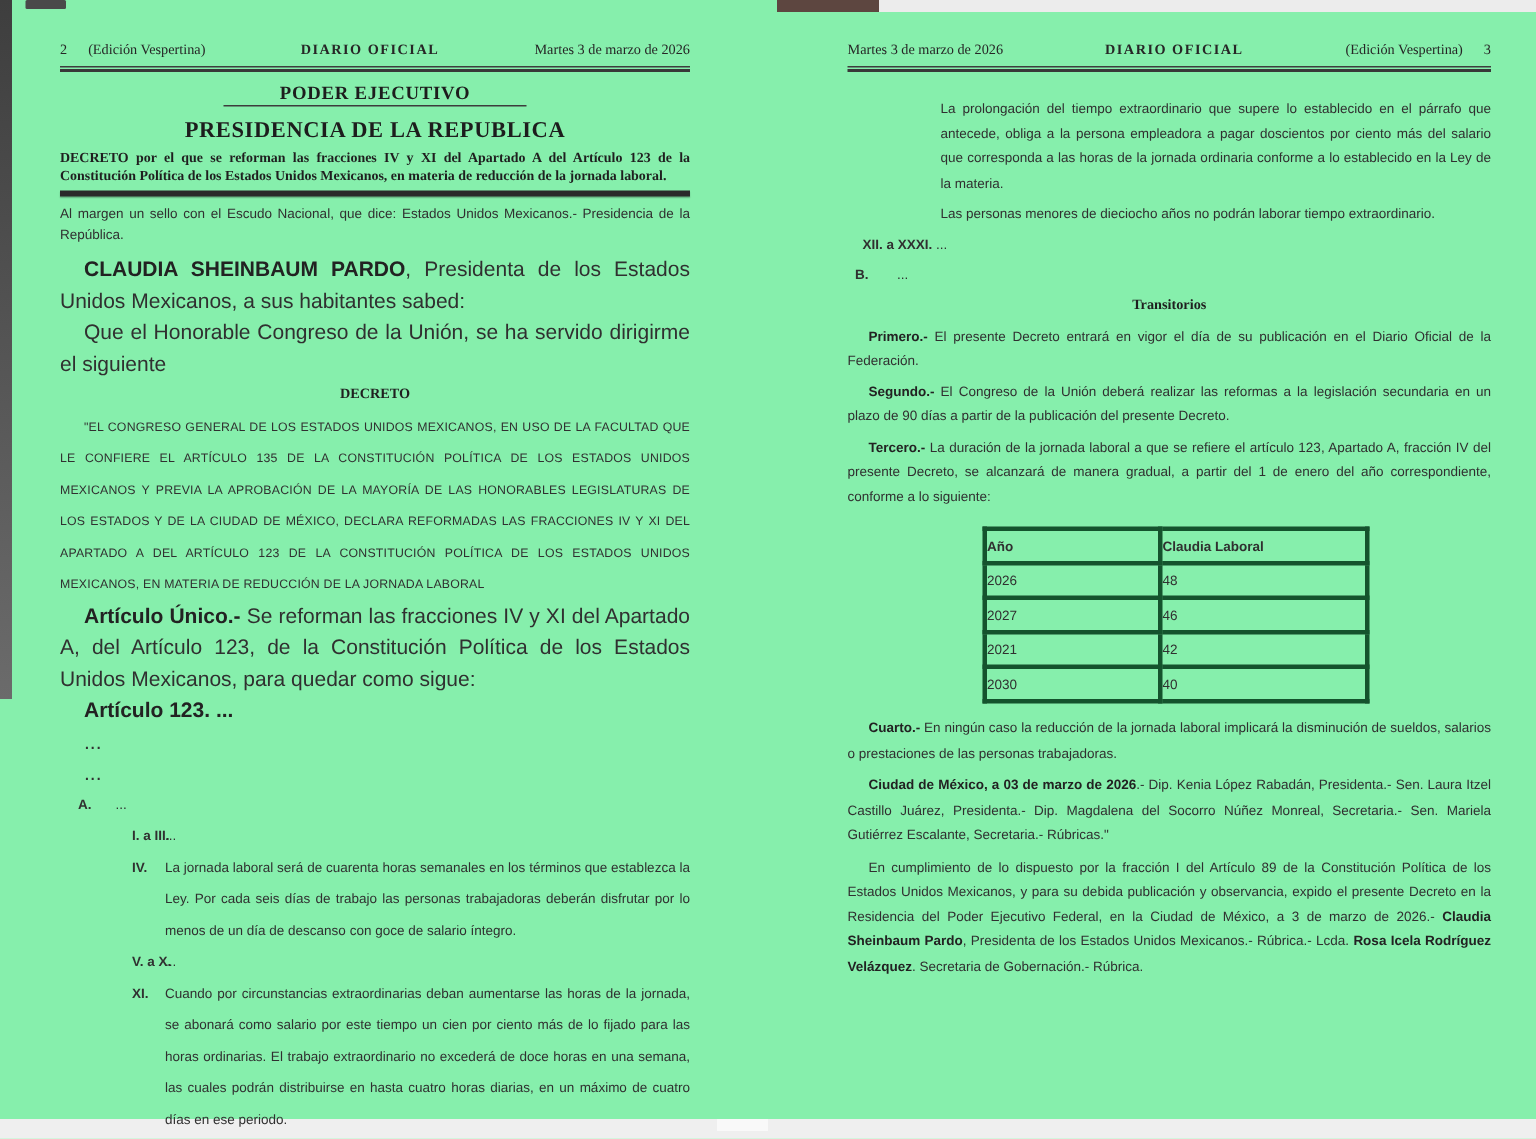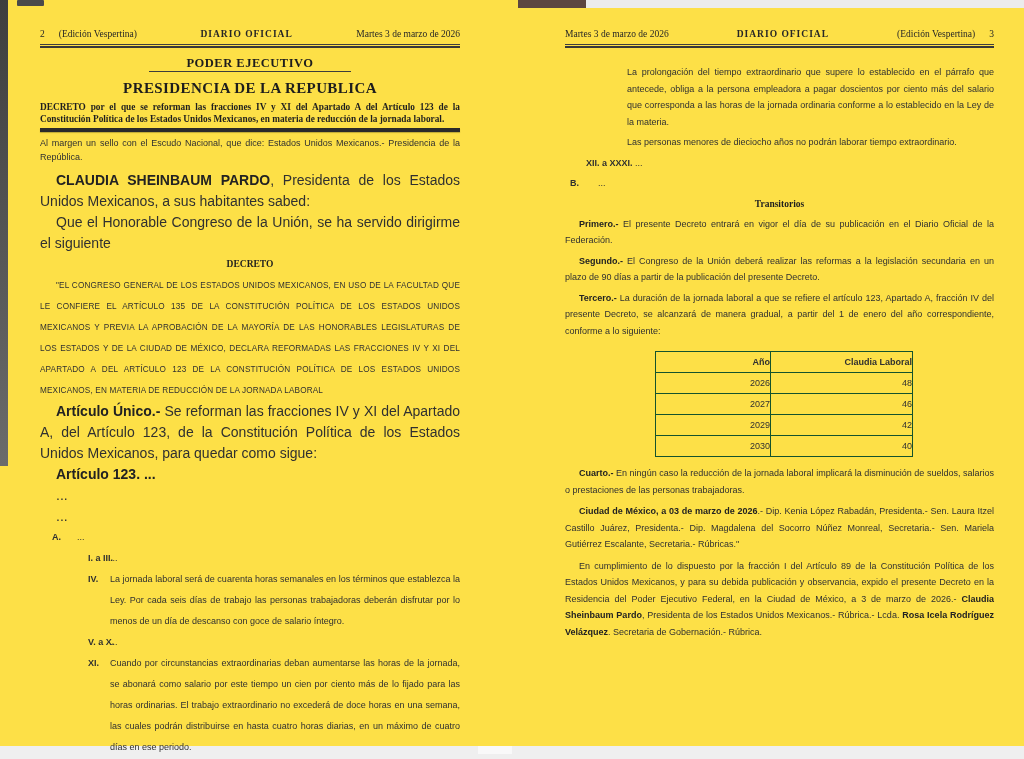--- a/index.html
+++ b/index.html
@@ -1,17 +1,17 @@
 <!DOCTYPE html>
 <html><head>
 <meta charset="utf-8">
 <style>
   html,body{margin:0;padding:0;width:1024px;height:759px;overflow:hidden;
     background:#fdfdfd;font-family:"Liberation Sans","DejaVu Sans",sans-serif;}
-  .canvas{position:relative;width:1024px;height:759px;background:#fde047;}
+  .canvas{position:relative;width:1024px;height:759px;background:#86efac;}
 
   
   .edge-left{position:absolute;left:0;top:0;width:8px;height:466px;
     background:linear-gradient(#3e3e3e,#6b6b6b);}
   .smudge-tl{position:absolute;left:17px;top:0;width:27px;height:6px;background:#4a4a4a;border-radius:1px;}
   .band-top{position:absolute;left:545px;top:0;width:479px;height:8px;background:#ececec;}
   .smudge-tc{position:absolute;left:518px;top:0;width:68px;height:8px;background:#5d4640;}
   .band-bottom{position:absolute;left:0;top:746px;width:1024px;height:13px;background:#efefef;}
   .band-bottom-notch{position:absolute;left:478px;top:746px;width:34px;height:8px;background:#f9f9f9;}
 
@@ -46,30 +46,30 @@
   .ap{position:relative;padding-left:37px;line-height:21px;font-size:9px;text-align:justify;}
   .ap .lbl{position:absolute;left:12px;top:0;font-weight:700;}
   .item{position:relative;padding-left:70px;line-height:21px;font-size:9px;text-align:justify;}
   .item .lbl{position:absolute;left:48px;top:0;font-weight:700;}
   b{color:#222;}
 
   
   .rp{font-size:9px;line-height:16.5px;text-align:justify;text-indent:14px;margin:0 0 4px;}
   .cont{margin-left:62px;text-indent:0;}
   .first-cont{margin-top:16px;}
-  .xii{margin-left:21px;font-weight:700;margin-bottom:4px;font-size:9px;line-height:16.5px;}
+  .xii{margin-left:10px;font-weight:700;margin-bottom:4px;font-size:9px;line-height:16.5px;}
   .xii .dots{font-weight:400;}
   .apb{position:relative;padding-left:33px;font-size:9px;line-height:16.5px;margin-bottom:5px;}
   .apb .lbl{position:absolute;left:5px;top:0;font-weight:700;}
   .trans-h{font-family:"Liberation Serif","DejaVu Serif",serif;font-weight:700;font-size:9.5px;
     text-align:center;margin:5px 0 5px;line-height:14px;color:#1f1f1f;}
   .mt5{margin-top:5px;}
 
   table.jt{border-collapse:collapse;width:258px;margin:12px 0 0 90px;}
-  table.jt th,table.jt td{border:1px solid #14532d;text-align:right;font-size:9px;
+  table.jt th,table.jt td{border:3px solid #14532d;text-align:left;font-size:9px;
     height:20px;padding:0;color:#303030;margin-top:36px;}
   table.jt th{font-weight:700;}
   .after-table{margin-top:8px;}
 </style>
 </head>
 <body>
 
 <div class="canvas">
 
   <div class="band-top"></div>
@@ -154,21 +154,21 @@
       <tbody>
         <tr>
           <td>2026</td>
           <td>48</td>
         </tr>
         <tr>
           <td>2027</td>
           <td>46</td>
         </tr>
         <tr>
-          <td>2029</td>
+          <td>2021</td>
           <td>42</td>
         </tr>
         <tr>
           <td>2030</td>
           <td>40</td>
         </tr>
       </tbody>
     </table>
 
     <p class="rp after-table"><b>Cuarto.-</b><span> En ningún caso la reducción de la jornada laboral implicará la disminución de sueldos, salarios o prestaciones de las personas trabajadoras.</span></p>

